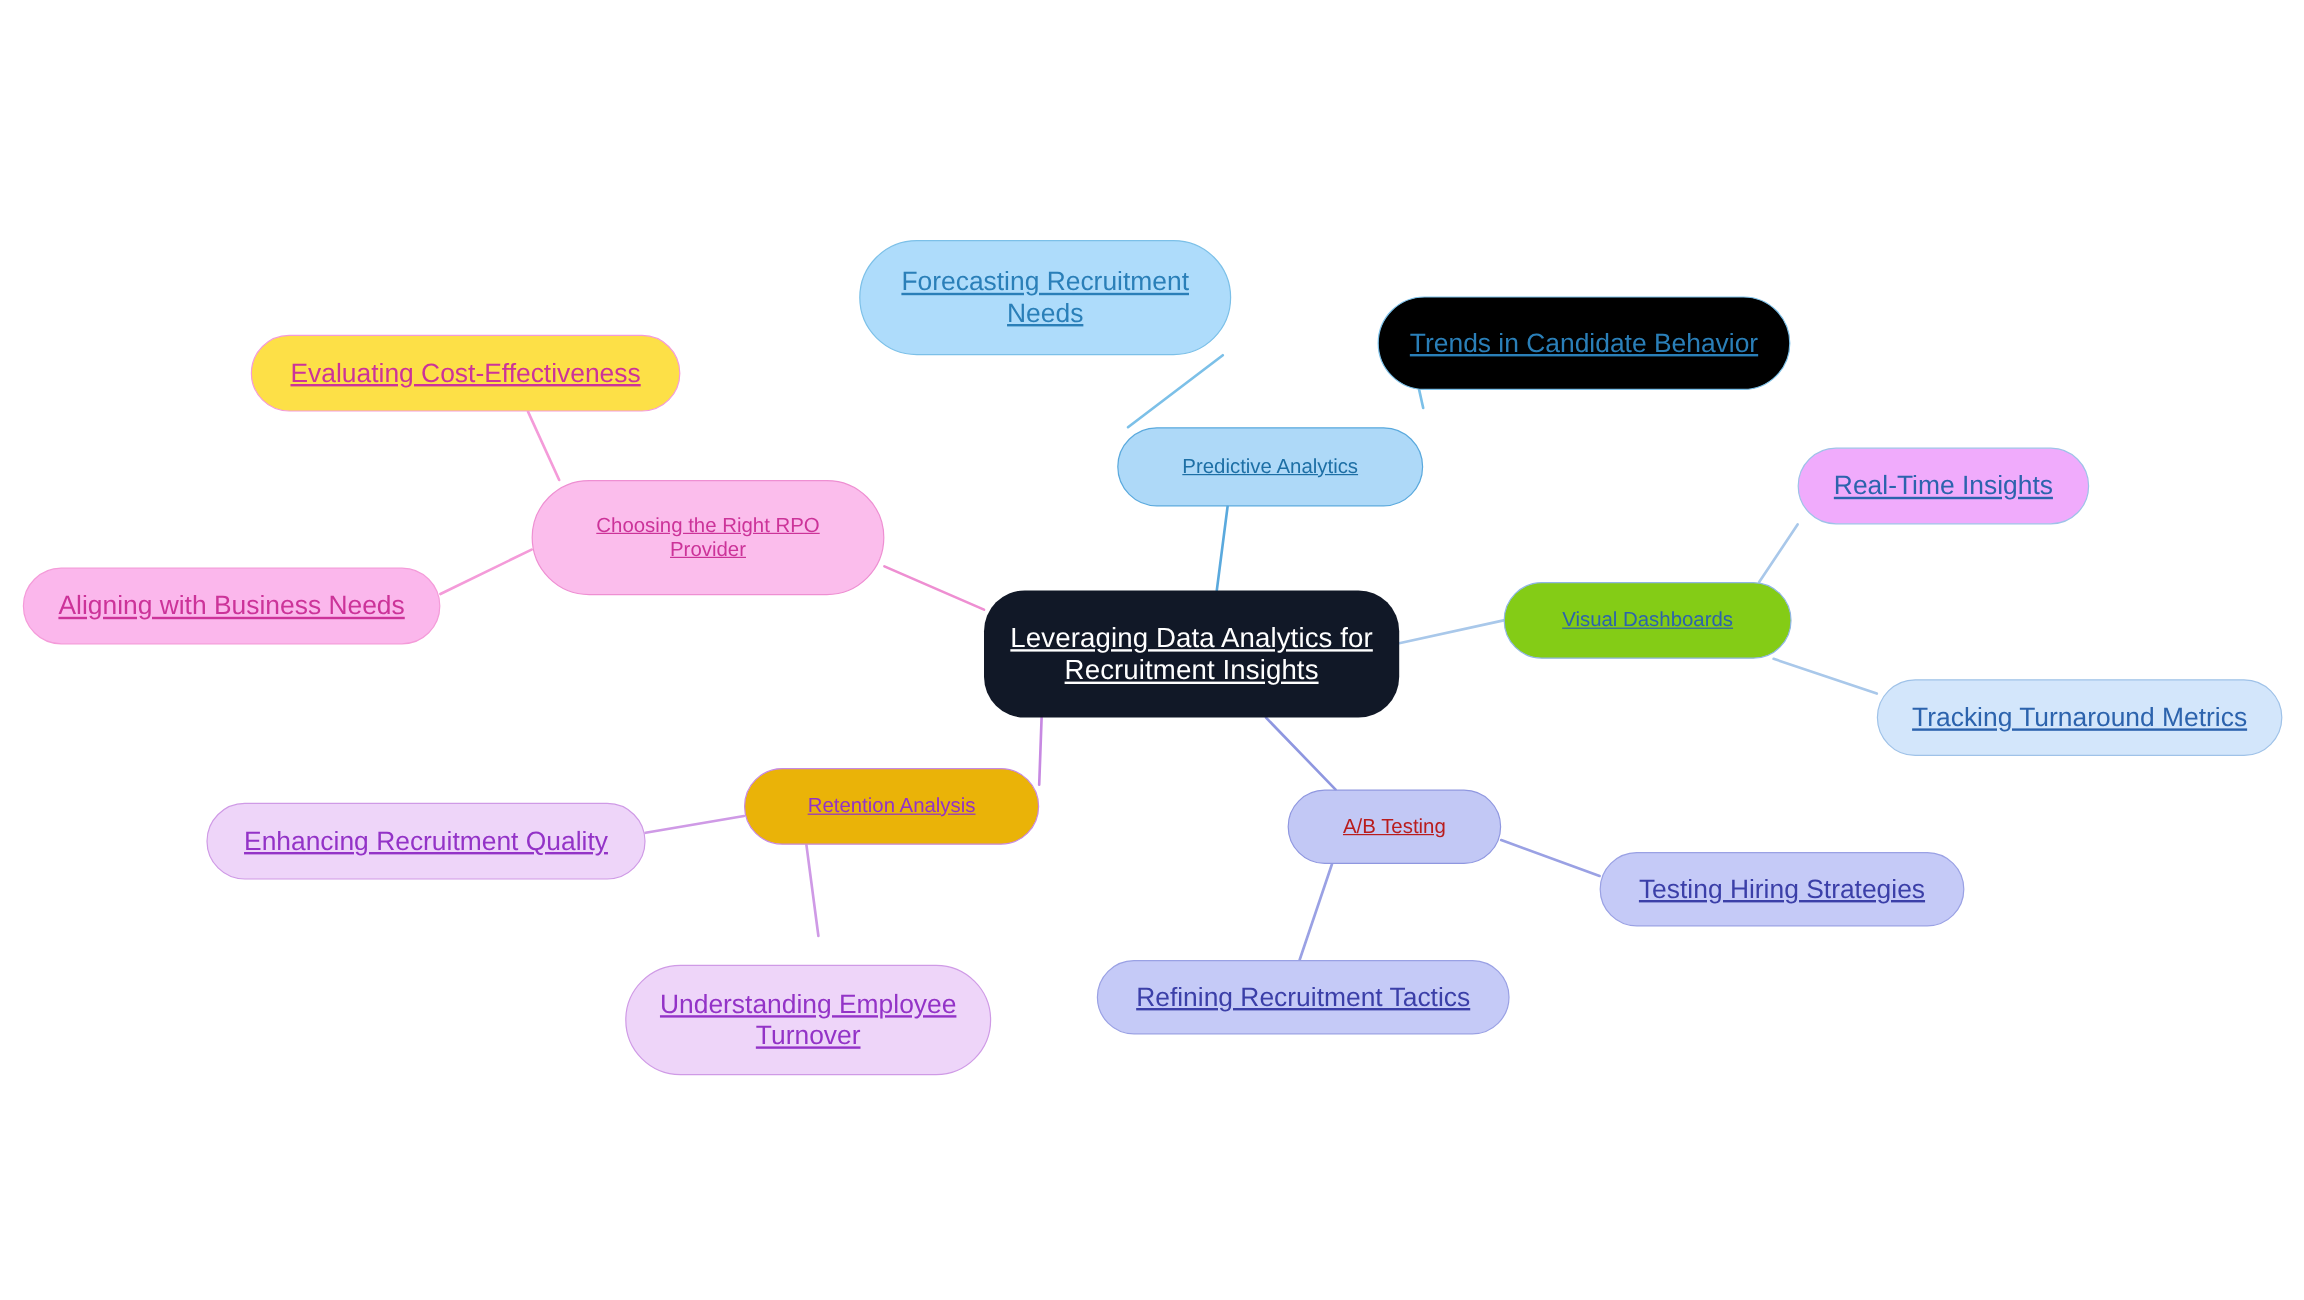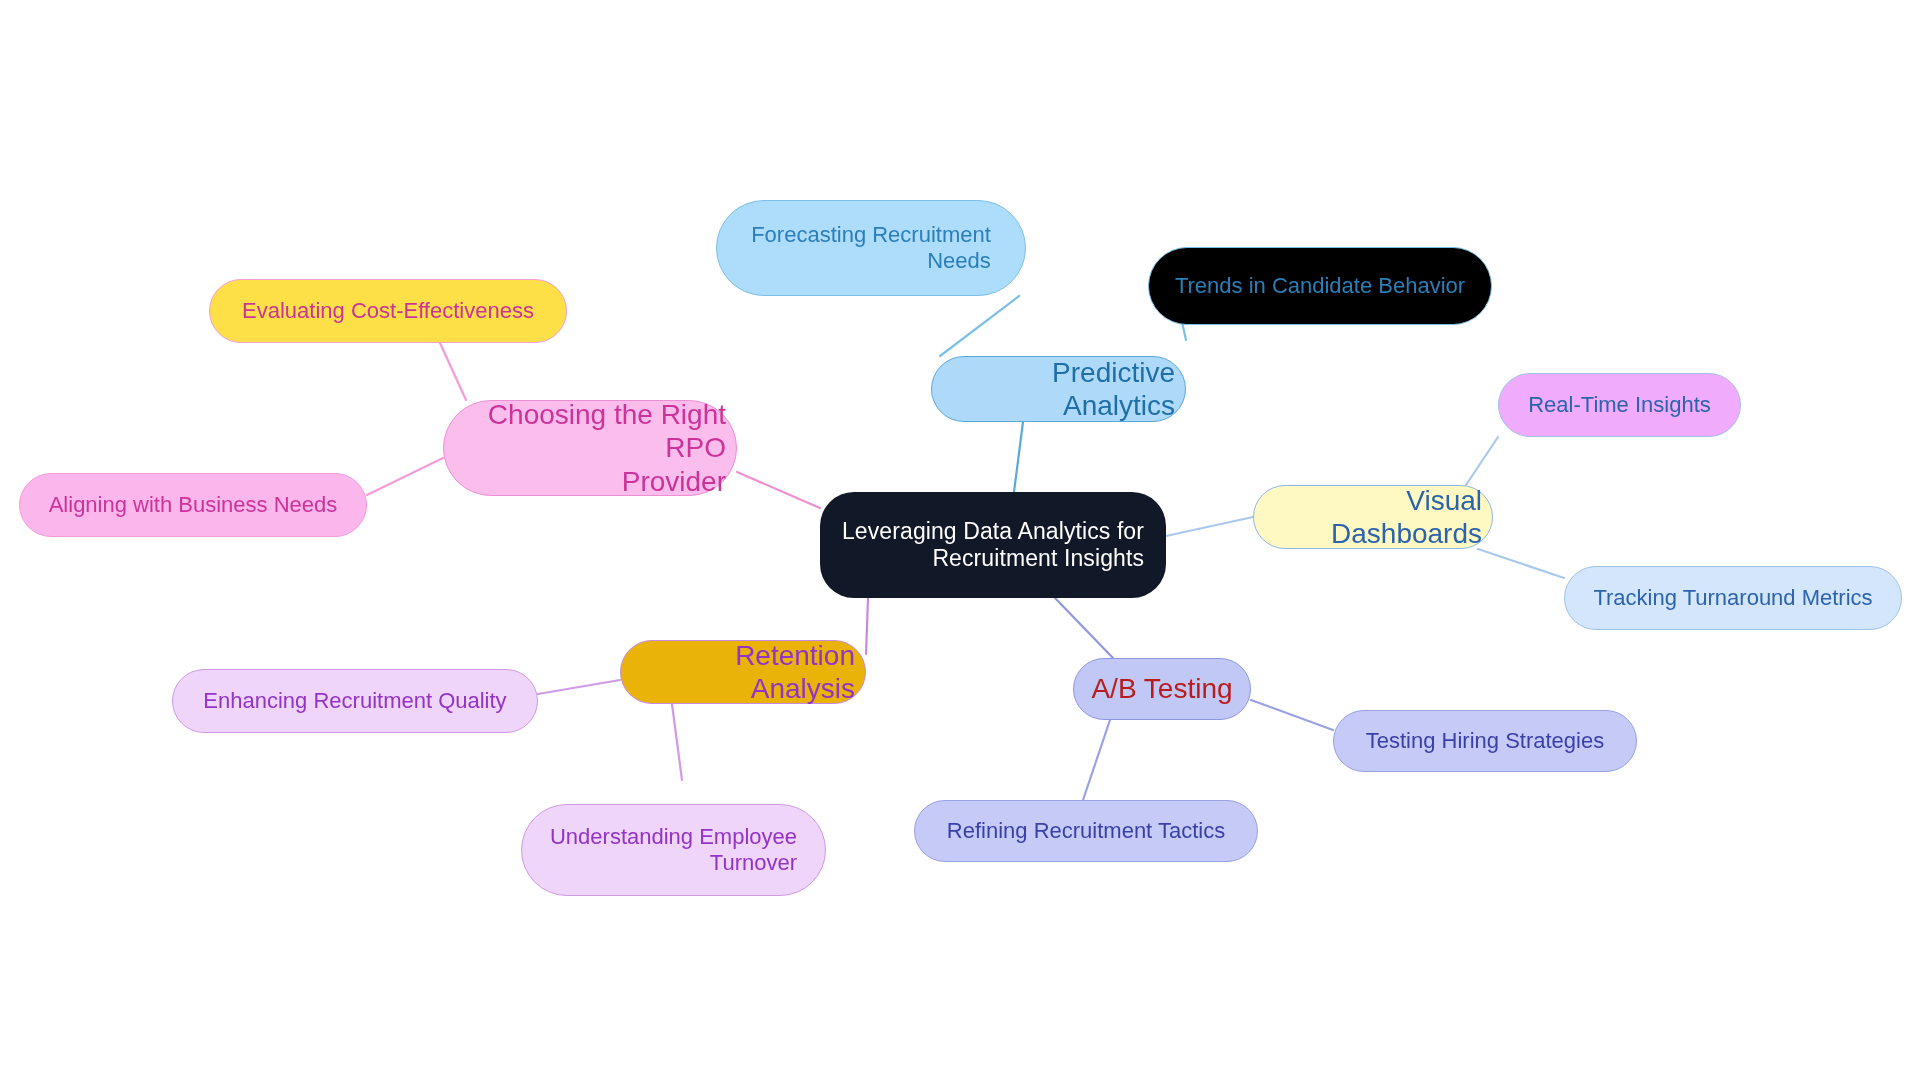--- a/index.html
+++ b/index.html
@@ -27,35 +27,36 @@
     width: 1920px;
     height: 1083px;
     pointer-events: none;
   }
   .node {
     position: absolute;
     box-sizing: border-box;
     display: flex;
     align-items: center;
     justify-content: center;
-    text-align: right;
+    text-align: center;
     border-style: solid;
     border-width: 1px;
     border-radius: 999px;
     line-height: 1.18;
     white-space: pre-line;
     padding: 0 10px;
+    text-decoration: underline;
   }
   .node.root {
     border-radius: 34px;
     border-width: 0;
     font-size: 23px;
     letter-spacing: 0.1px;
   }
-  .node.branch { font-size: 28px; }
+  .node.branch { font-size: 17px; }
   .node.leaf   { font-size: 22px; }
 </style>
 </head>
 <body>
 
 <div id="canvas">
   <svg id="edges" viewBox="0 0 1920 1083" width="1920" height="1083">
       <line x1="1014" y1="492" x2="1023" y2="422" stroke="#5aa9dd" stroke-width="2.2" stroke-linecap="round"></line>
       <line x1="940" y1="356" x2="1019" y2="296" stroke="#7cc0e8" stroke-width="2.2" stroke-linecap="round"></line>
       <line x1="1186" y1="340" x2="1180" y2="313" stroke="#7cc0e8" stroke-width="2.2" stroke-linecap="round"></line>
@@ -72,21 +73,21 @@
       <line x1="466" y1="400" x2="440" y2="343" stroke="#f49bd9" stroke-width="2.2" stroke-linecap="round"></line>
       <line x1="443" y1="458" x2="367" y2="495" stroke="#f49bd9" stroke-width="2.2" stroke-linecap="round"></line>
     </svg>
   <div id="nodes">
       <div class="node root" style="left: 820px; top: 492px; width: 346px; height: 106px; background: rgb(17, 24, 39); color: rgb(255, 255, 255); border-color: rgb(17, 24, 39); padding-left: 10px;"><span>Leveraging Data Analytics for
 Recruitment Insights</span></div>
       <div class="node branch" style="left: 931px; top: 356px; width: 255px; height: 66px; background: rgb(174, 217, 248); color: rgb(29, 111, 165); border-color: rgb(90, 169, 221);"><span>Predictive Analytics</span></div>
       <div class="node leaf" style="left: 716px; top: 200px; width: 310px; height: 96px; background: rgb(174, 220, 251); color: rgb(42, 127, 184); border-color: rgb(124, 192, 232);"><span>Forecasting Recruitment
 Needs</span></div>
       <div class="node leaf" style="left: 1148px; top: 247px; width: 344px; height: 78px; background: #000000; color: rgb(42, 127, 184); border-color: rgb(124, 192, 232);"><span>Trends in Candidate Behavior</span></div>
-      <div class="node branch" style="left: 1253px; top: 485px; width: 240px; height: 64px; background: #fef9c3; color: rgb(44, 99, 173); border-color: rgb(143, 182, 227);"><span>Visual Dashboards</span></div>
+      <div class="node branch" style="left: 1253px; top: 485px; width: 240px; height: 64px; background: #84cc16; color: rgb(44, 99, 173); border-color: rgb(143, 182, 227);"><span>Visual Dashboards</span></div>
       <div class="node leaf" style="left: 1498px; top: 373px; width: 243px; height: 64px; background: #f0abfc; color: rgb(44, 99, 173); border-color: rgb(159, 194, 232);"><span>Real-Time Insights</span></div>
       <div class="node leaf" style="left: 1564px; top: 566px; width: 338px; height: 64px; background: rgb(211, 230, 251); color: rgb(44, 99, 173); border-color: rgb(159, 194, 232);"><span>Tracking Turnaround Metrics</span></div>
       <div class="node branch" style="left: 1073px; top: 658px; width: 178px; height: 62px; background: rgb(194, 200, 245); color: #b91c1c; border-color: rgb(143, 151, 224);"><span>A/B Testing</span></div>
       <div class="node leaf" style="left: 1333px; top: 710px; width: 304px; height: 62px; background: rgb(197, 202, 247); color: rgb(59, 63, 168); border-color: rgb(154, 161, 228);"><span>Testing Hiring Strategies</span></div>
       <div class="node leaf" style="left: 914px; top: 800px; width: 344px; height: 62px; background: rgb(197, 202, 247); color: rgb(59, 63, 168); border-color: rgb(154, 161, 228);"><span>Refining Recruitment Tactics</span></div>
       <div class="node branch" style="left: 620px; top: 640px; width: 246px; height: 64px; background: #eab308; color: rgb(147, 51, 199); border-color: rgb(199, 137, 226);"><span>Retention Analysis</span></div>
       <div class="node leaf" style="left: 172px; top: 669px; width: 366px; height: 64px; background: rgb(238, 213, 249); color: rgb(147, 51, 199); border-color: rgb(207, 154, 230);"><span>Enhancing Recruitment Quality</span></div>
       <div class="node leaf" style="left: 521px; top: 780px; width: 305px; height: 92px; background: rgb(238, 213, 249); color: rgb(147, 51, 199); border-color: rgb(207, 154, 230); margin-top: 24px;"><span>Understanding Employee
 Turnover</span></div>
       <div class="node branch" style="left: 443px; top: 400px; width: 294px; height: 96px; background: rgb(251, 189, 236); color: rgb(204, 51, 153); border-color: rgb(238, 143, 210);"><span>Choosing the Right RPO

